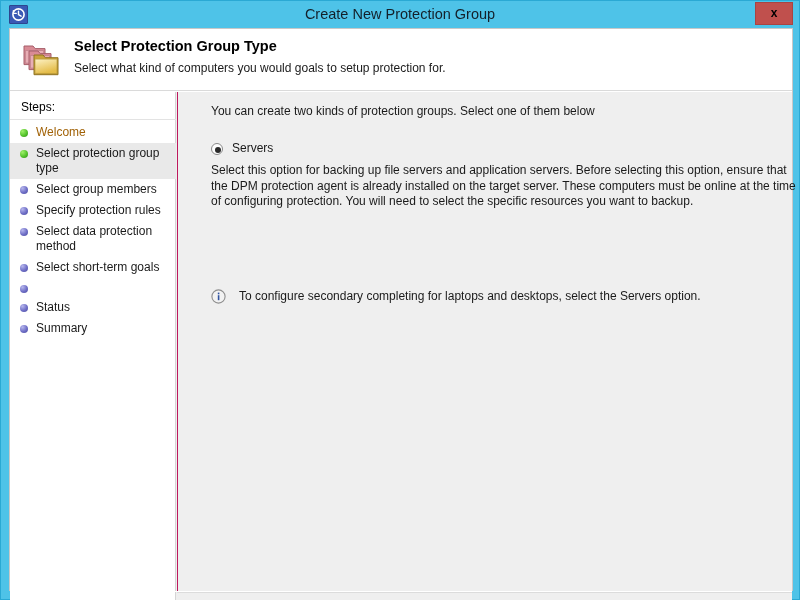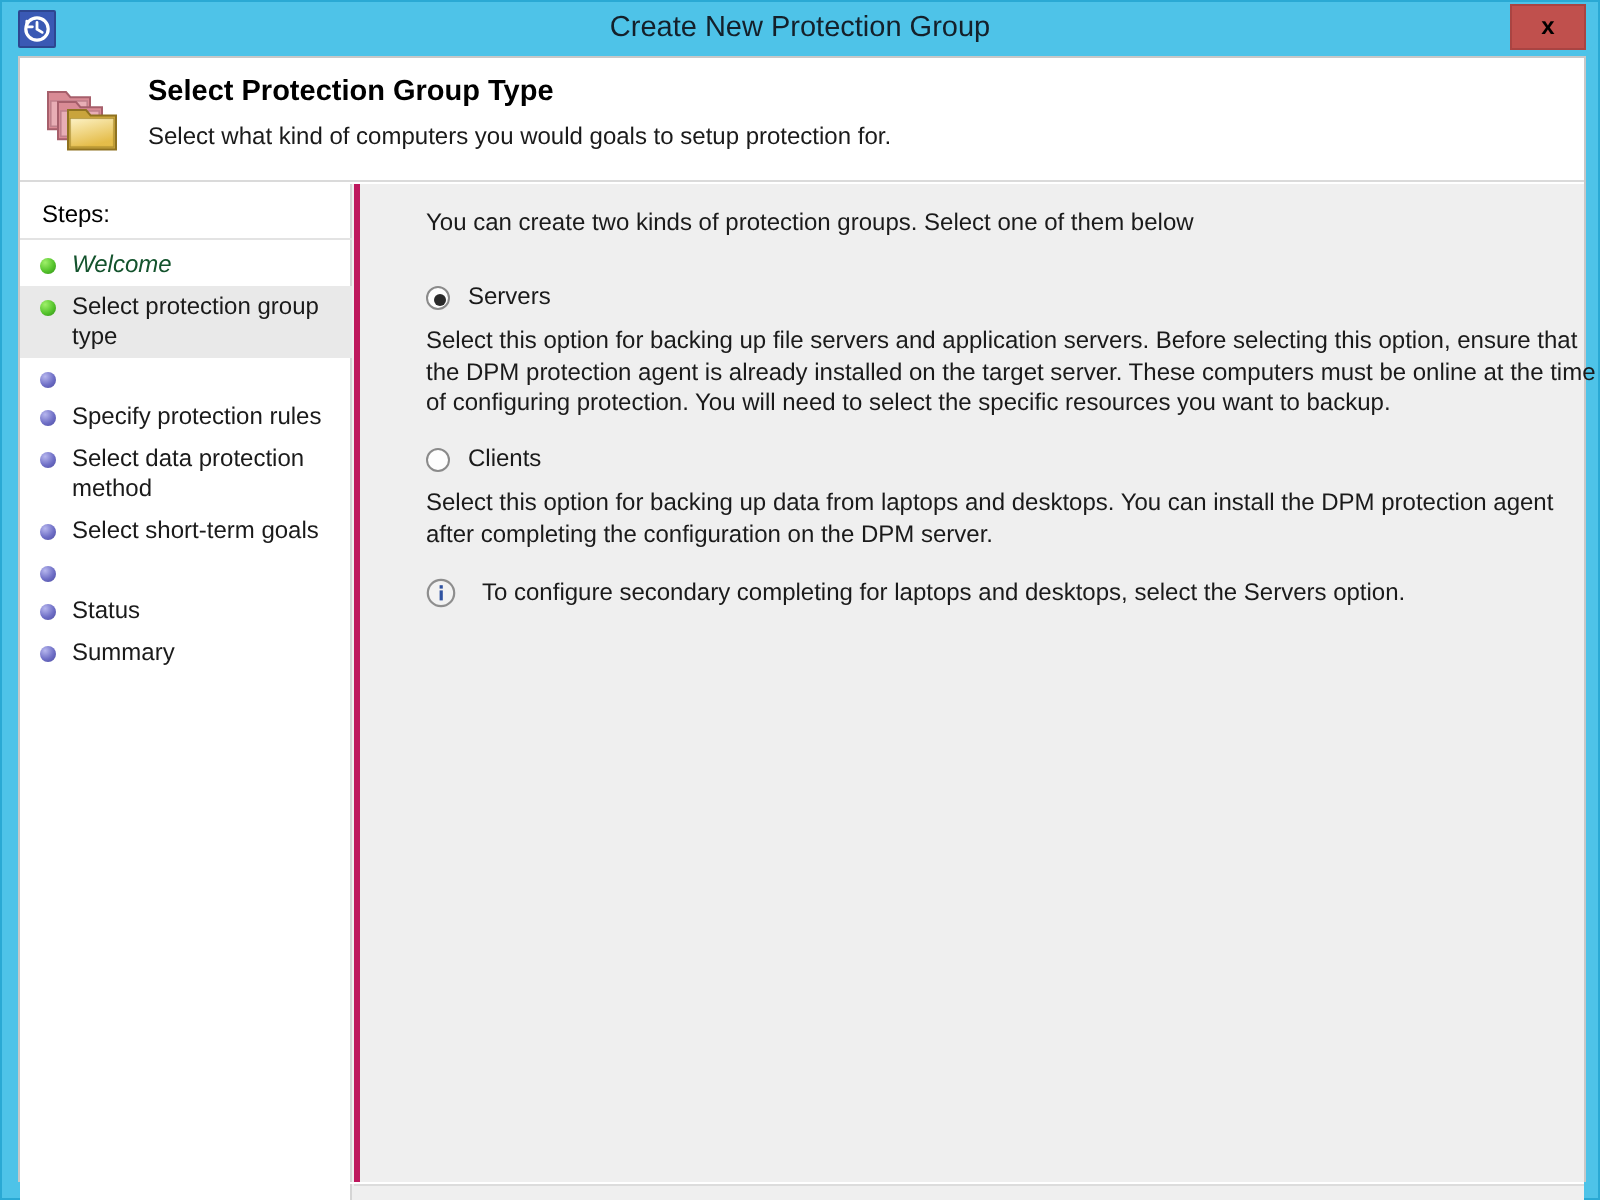--- a/index.html
+++ b/index.html
@@ -150,29 +150,29 @@
     width: 8px; height: 8px;
     border-radius: 50%;
   }
   .bullet.done {
     background: radial-gradient(circle at 32% 28%, #9ff06a 0%, #55c42c 55%, #2f8a16 100%);
   }
   .bullet.todo {
     background: radial-gradient(circle at 32% 28%, #b7b7ee 0%, #6f6fc6 55%, #4a4aa0 100%);
   }
   .step .label { display: block; }
-  .step.link .label { color: #14532d; font-style: italic; }
+  .step.link .label { color: #a16207; }
 
   
   #main {
     position: absolute;
     left: 167px; top: 0;
     width: 615px; height: 499px;
     background: #efefef;
-    border-left: 3px solid #be185d;
+    border-left: 1px solid #be185d;
   }
   #intro-text {
     position: absolute;
     left: 33px; top: 12px;
     font-size: 12px;
     color: #1a1a1a;
   }
 
   .opt-block { position: absolute; left: 33px; width: 560px; }
   #opt-servers { top: 49px; }
@@ -321,20 +321,21 @@
             <span class="label">Welcome</span>
           </div>
 
           <div class="step active">
             <span class="bullet done"></span>
             <span class="label">Select protection group type</span>
           </div>
 
           <div class="step">
             <span class="bullet todo"></span>
+            <span class="label">Select group members</span>
           </div>
 
           <div class="step">
             <span class="bullet todo"></span>
             <span class="label">Specify protection rules</span>
           </div>
 
           <div class="step">
             <span class="bullet todo"></span>
             <span class="label">Select data protection method</span>
@@ -367,27 +368,20 @@
         <div id="intro-text">You can create two kinds of protection groups. Select one of them below</div>
 
         <div class="opt-block" id="opt-servers">
           <div class="radio-row">
             <span class="radio checked"></span>
             <span class="radio-label">Servers</span>
           </div>
           <div class="opt-desc">Select this option for backing up file servers and application servers. Before selecting this option, ensure that the DPM protection agent is already installed on the target server. These computers must be online at the time of configuring protection. You will need to select the specific resources you want to backup.</div>
         </div>
 
-        <div class="opt-block" id="opt-clients">
-          <div class="radio-row">
-            <span class="radio"></span>
-            <span class="radio-label">Clients</span>
-          </div>
-          <div class="opt-desc">Select this option for backing up data from laptops and desktops. You can install the DPM protection agent after completing the configuration on the DPM server.</div>
-        </div>
 
         <div id="info-note">
           <div id="info-icon">
             <svg width="15" height="15" viewBox="0 0 15 15">
               <circle cx="7.5" cy="7.5" r="6.6" fill="#f2f2f2" stroke="#8e8e8e" stroke-width="1.1"></circle>
               <rect x="6.8" y="6.2" width="1.6" height="5" fill="#2f52a0"></rect>
               <rect x="6.8" y="3.6" width="1.6" height="1.7" fill="#2f52a0"></rect>
             </svg>
           </div>
           <div id="info-text">To configure secondary completing for laptops and desktops, select the Servers option.</div>

